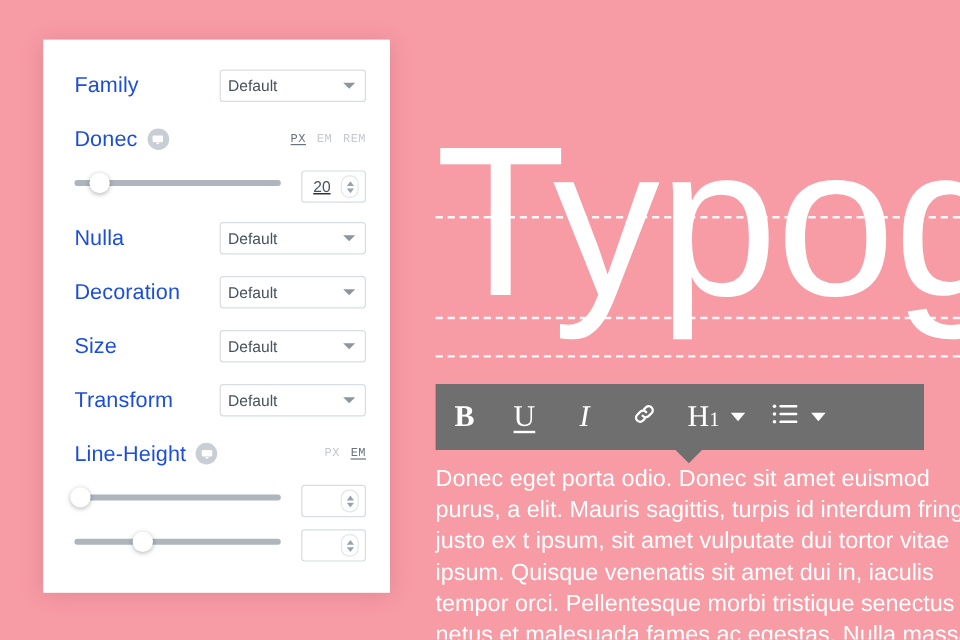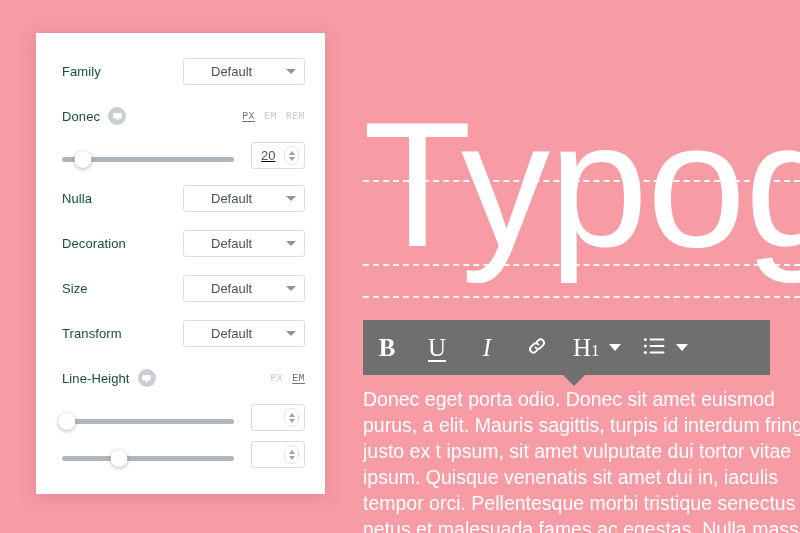--- a/index.html
+++ b/index.html
@@ -144,22 +144,22 @@
   }
 
   .ctrl-row {
     display: flex;
     align-items: center;
     min-height: 32px;
   }
   .ctrl-row.with-gap { margin-top: 13px; }
 
   .ctrl-label {
-    font-size: 13px;
-    color: #14532d;
+    font-size: 18px;
+    color: #1d4ed8;
     font-family: "Liberation Sans", sans-serif;
     letter-spacing: .1px;
     white-space: nowrap;
   }
 
   
   .device-badge {
     width: 18px;
     height: 18px;
     border-radius: 50%;
@@ -176,21 +176,21 @@
   
   .select-box {
     margin-left: auto;
     width: 122px;
     height: 27px;
     border: 1px solid #d8dde2;
     border-radius: 3px;
     background: #ffffff;
     display: flex;
     align-items: center;
-    padding: 0 8px 0 27px;
+    padding: 0 8px 0 6px;
     box-sizing: border-box;
     cursor: pointer;
   }
   .select-value {
     font-size: 13px;
     color: #49535d;
     flex: 1 1 auto;
     font-family: "Liberation Sans", sans-serif;
   }
   .select-caret {
@@ -216,21 +216,21 @@
   }
   .unit.active {
     color: #6a747e;
     text-decoration: underline;
     text-underline-offset: 2px;
   }
 
   
   .slider-row {
     display: flex;
-    align-items: flex-end;
+    align-items: flex-start;
     margin-top: 10px;
     text-decoration: underline;
   }
   .slider {
     position: relative;
     width: 172px;
     height: 20px;
     display: flex;
     align-items: center;
     cursor: pointer;

